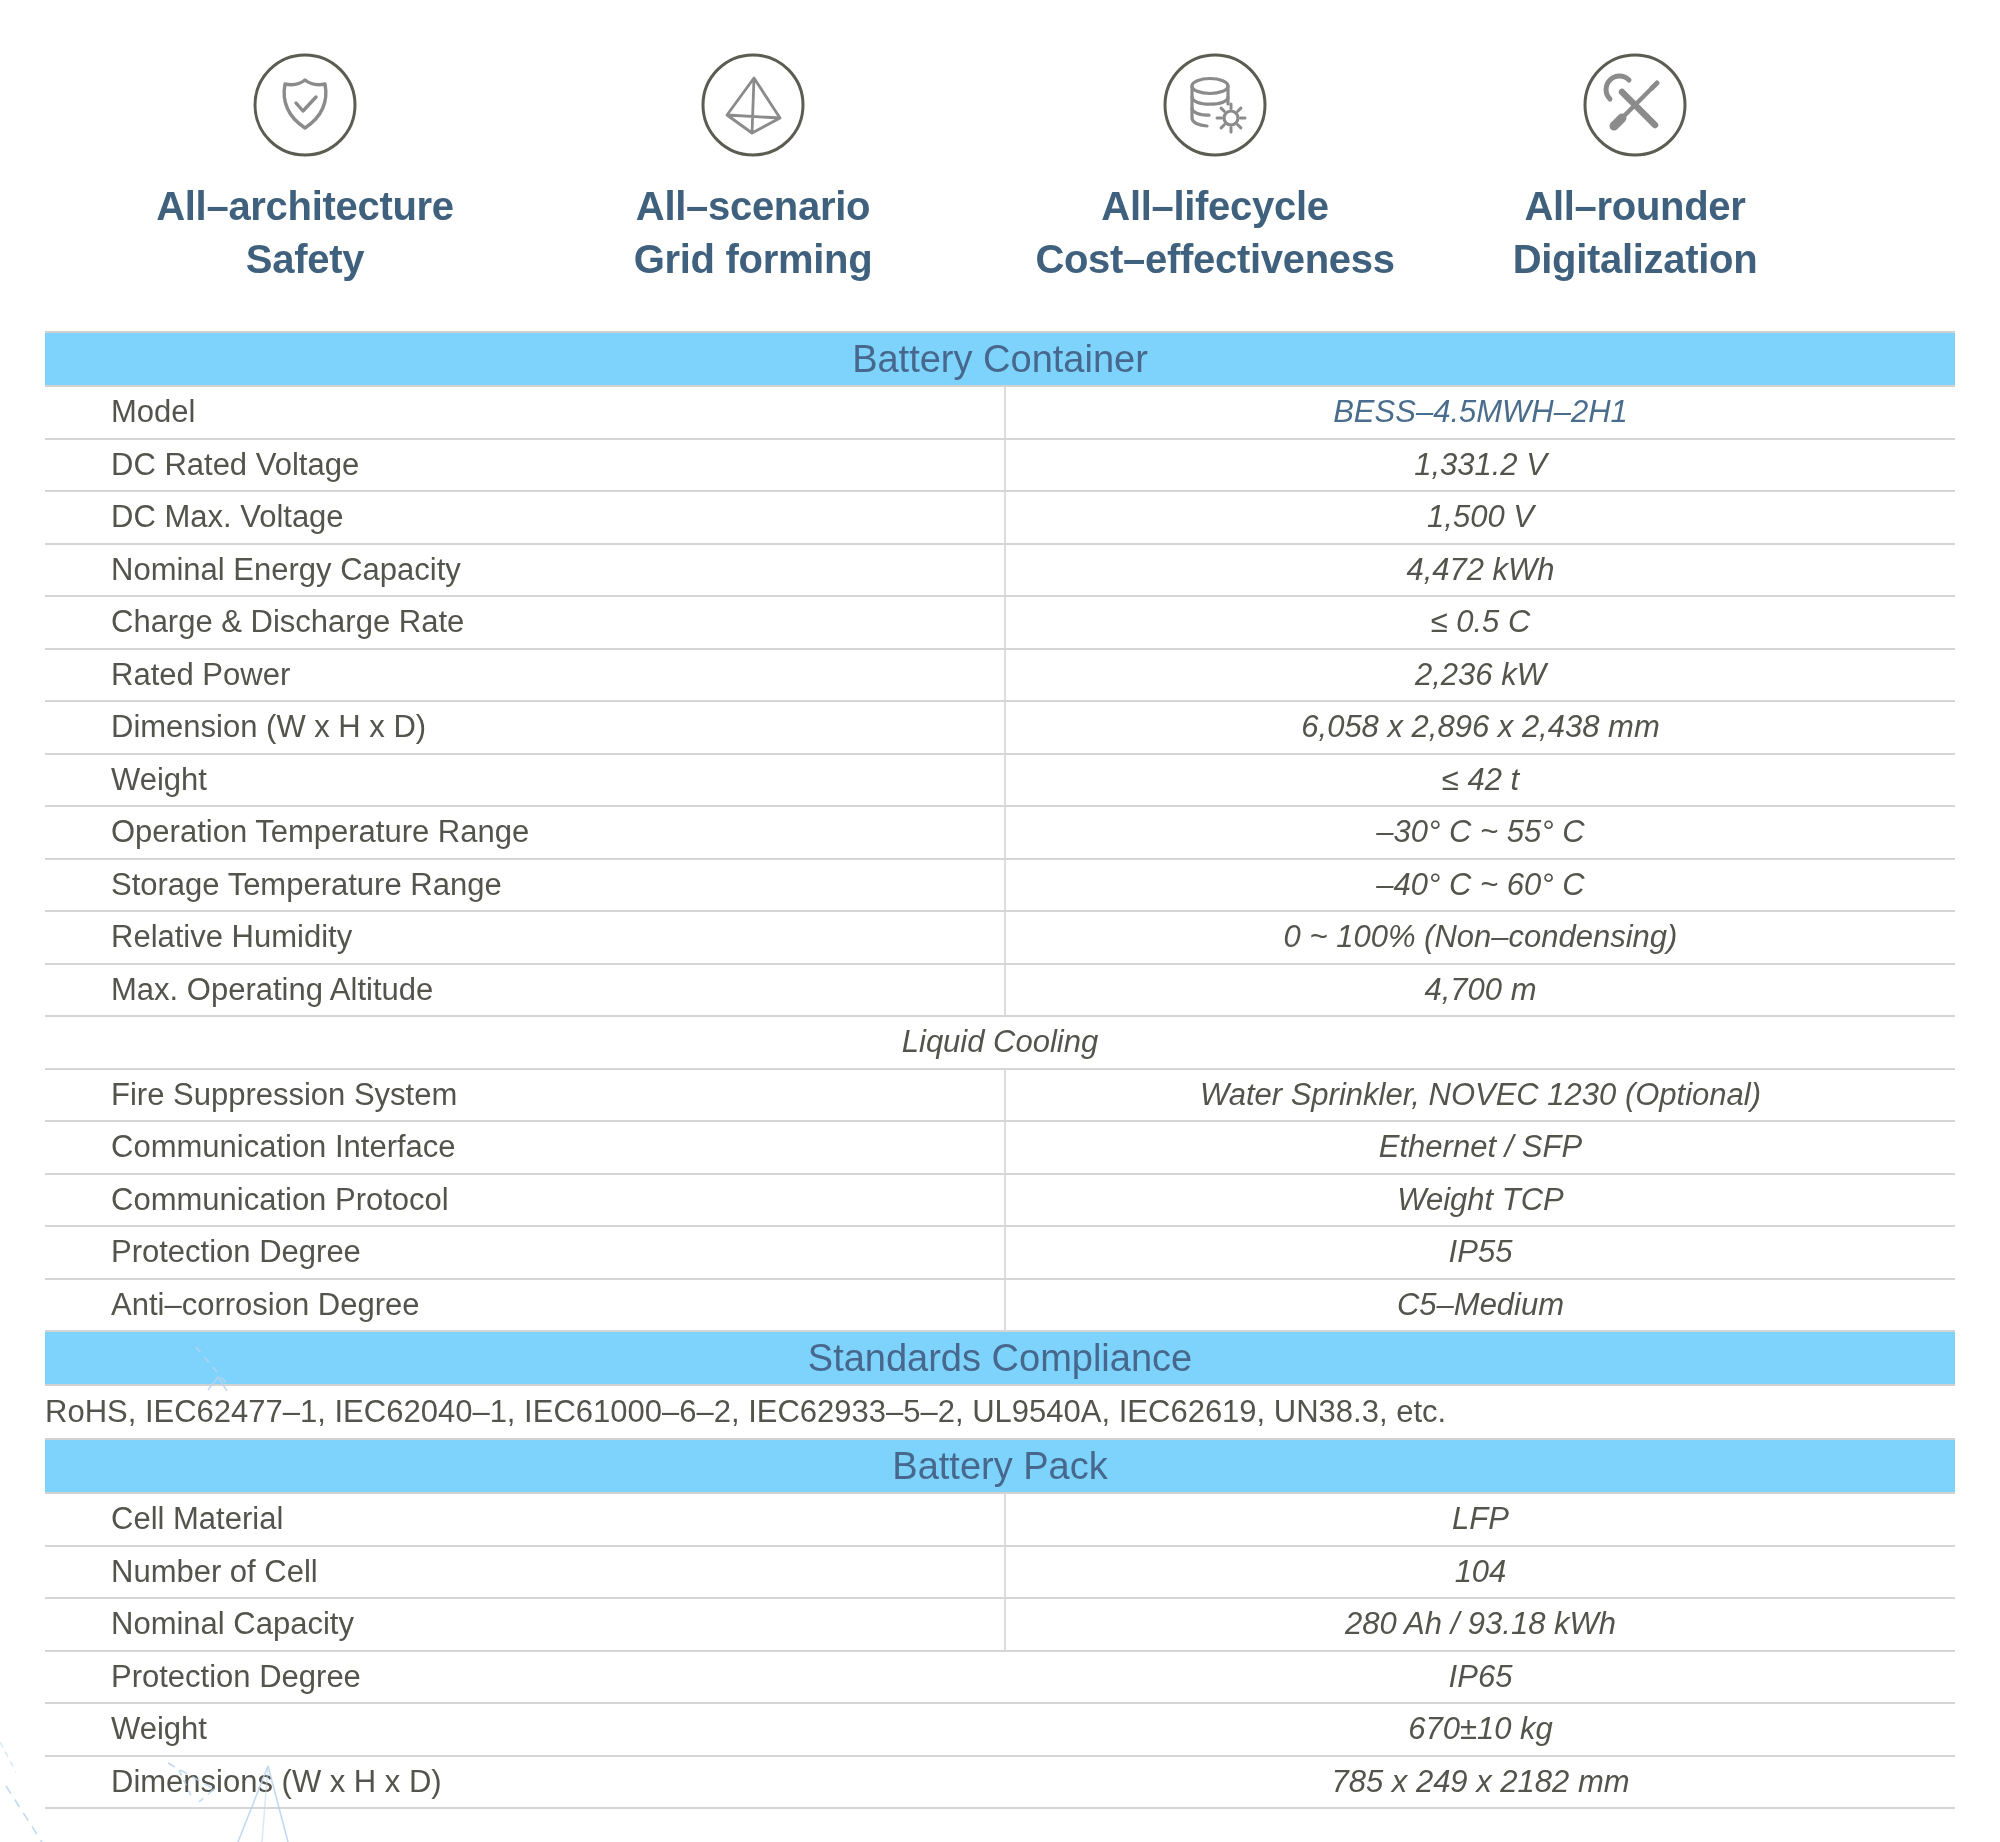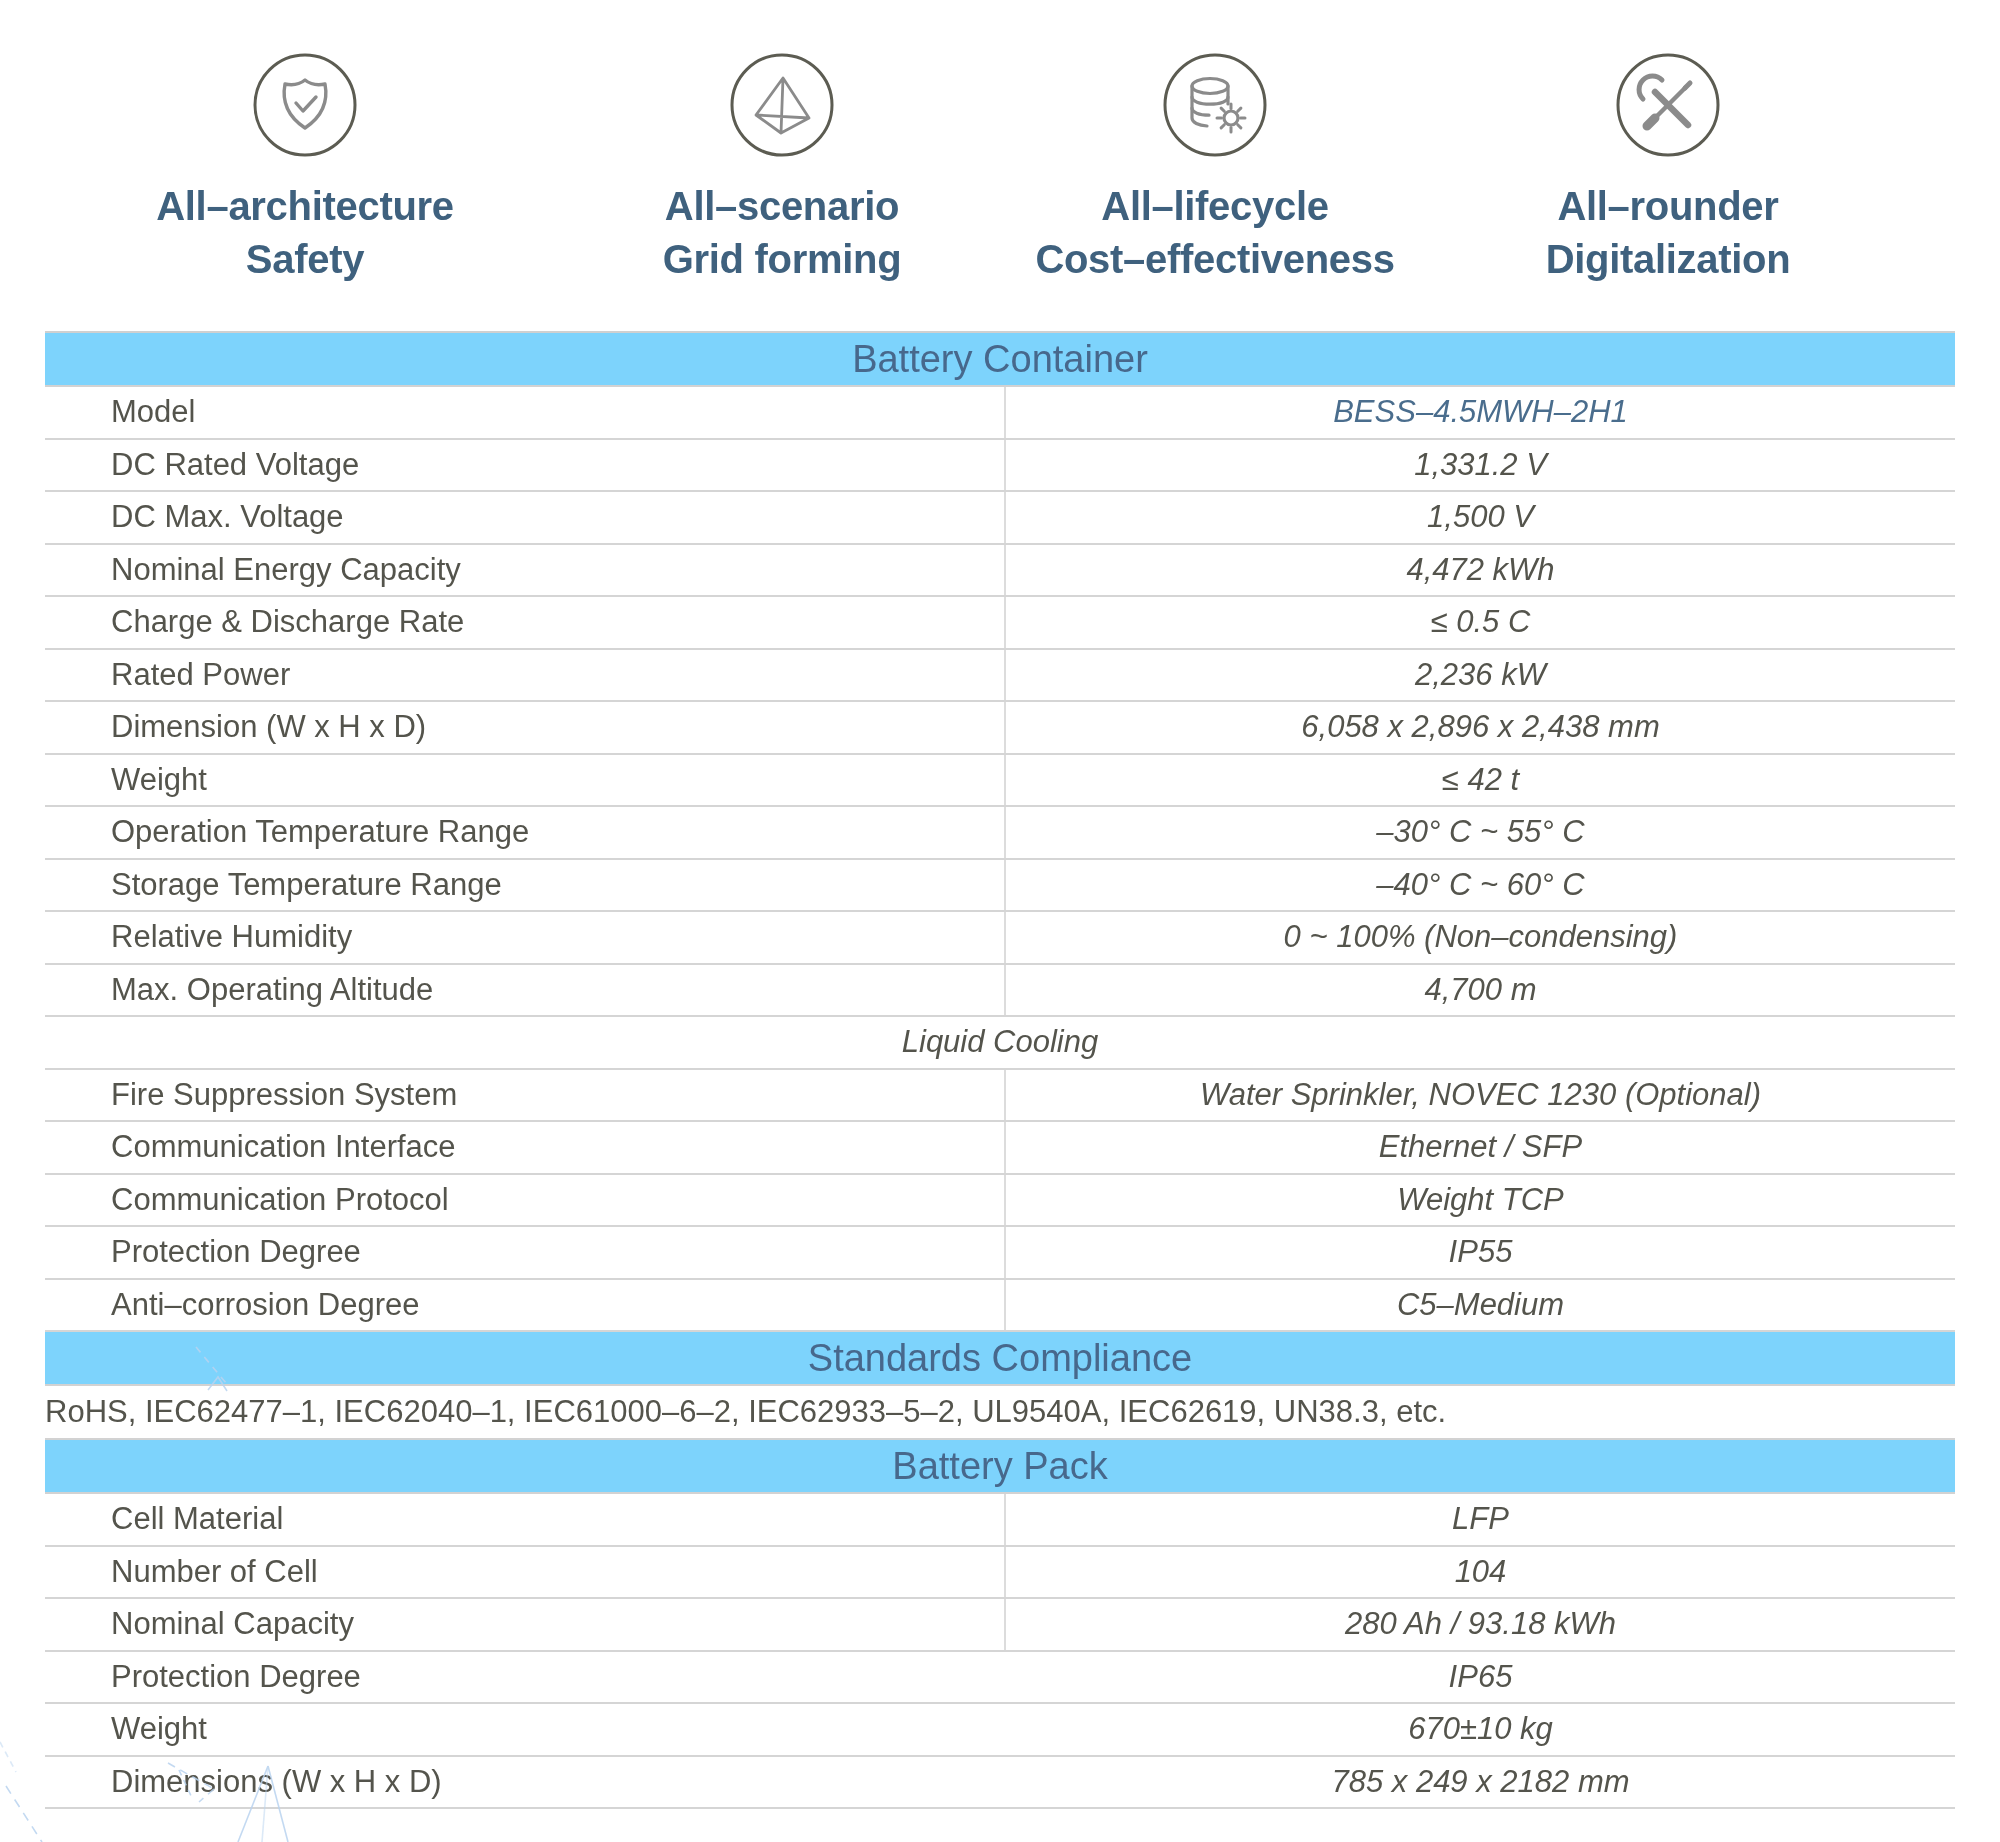--- a/index.html
+++ b/index.html
@@ -22,23 +22,23 @@
   }
   .feature .icon-wrap { display: block; margin: 0 auto 20px; height: 108px; }
   .feature .flabel {
     font-size: 40px;
     font-weight: 700;
     color: #3f617e;
     line-height: 53px;
     letter-spacing: -0.3px;
   }
   .f1 { left: 55px; }
-  .f2 { left: 532px; }
+  .f2 { left: 503px; }
   .f3 { left: 965px; }
-  .f4 { left: 1418px; text-align: center; }
+  .f4 { left: 1385px; text-align: center; }
 
   
   .spec-table {
     position: absolute;
     left: 45px;
     top: 331px;
     width: 1910px;
     border-top: 2px solid #d0d0d0;
   }
   .band {

